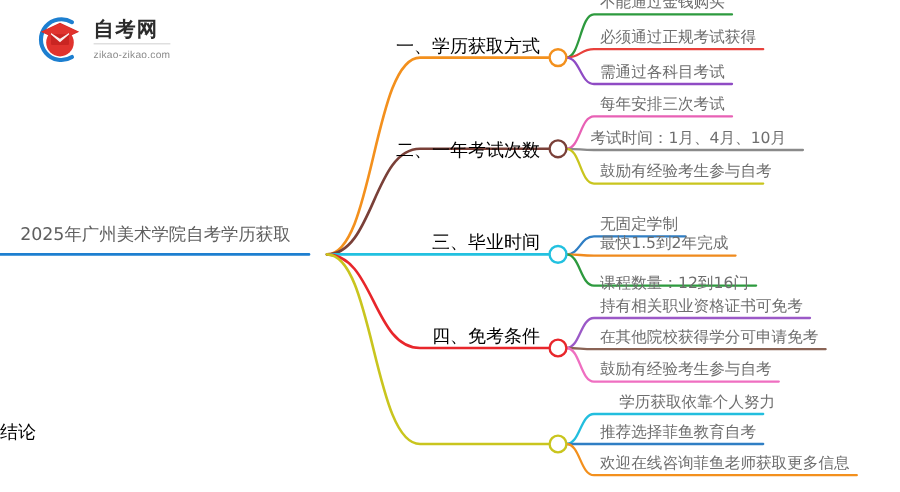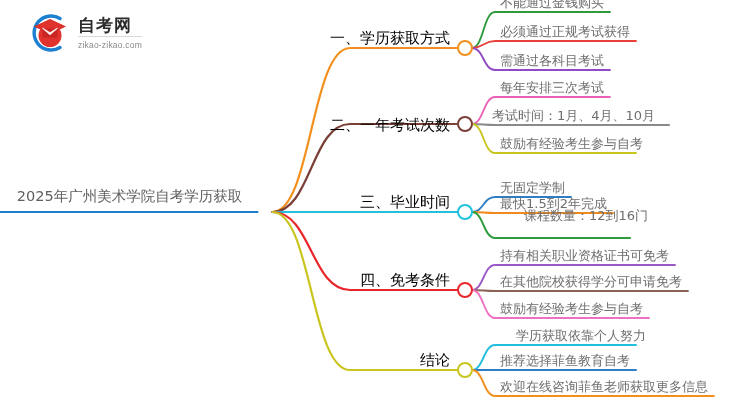--- a/index.html
+++ b/index.html
@@ -151,24 +151,24 @@
       <div class="node-label leaf-label" style="top: -4px; left: 500px;">不能通过金钱购买</div>
       <div class="node-label leaf-label" style="top: 25px; left: 500px;">必须通过正规考试获得</div>
       <div class="node-label leaf-label" style="top: 54px; left: 500px;">需通过各科目考试</div>
       <div class="node-label branch-label" style="top: 118px; left: 0px; width: 456px; text-align: right; padding-right: 6px; box-sizing: border-box;">二、一年考试次数</div>
       <div class="node-label leaf-label" style="top: 81px; left: 500px;">每年安排三次考试</div>
       <div class="node-label leaf-label" style="top: 109px; left: 492px;">考试时间：1月、4月、10月</div>
       <div class="node-label leaf-label" style="top: 137px; left: 500px;">鼓励有经验考生参与自考</div>
       <div class="node-label branch-label" style="top: 195px; left: 0px; width: 456px; text-align: right; padding-right: 6px; box-sizing: border-box; padding-left: 39px;">三、毕业时间</div>
       <div class="node-label leaf-label" style="top: 181px; left: 500px;">无固定学制</div>
       <div class="node-label leaf-label" style="top: 197px; left: 500px;">最快1.5到2年完成</div>
-      <div class="node-label leaf-label" style="top: 209px; left: 500px; margin-left: 24px;">课程数量：12到16门</div>
+      <div class="node-label leaf-label" style="top: 230px; left: 500px;">课程数量：12到16门</div>
       <div class="node-label branch-label" style="top: 273px; left: 0px; width: 456px; text-align: right; padding-right: 6px; box-sizing: border-box;">四、免考条件</div>
       <div class="node-label leaf-label" style="top: 249px; left: 500px;">持有相关职业资格证书可免考</div>
       <div class="node-label leaf-label" style="top: 275px; left: 500px;">在其他院校获得学分可申请免考</div>
       <div class="node-label leaf-label" style="top: 302px; left: 500px;">鼓励有经验考生参与自考</div>
-      <div class="node-label branch-label" style="top: 353px; left: 0px; width: 456px; text-align: right; padding-right: 6px; box-sizing: border-box;">结论</div>
+      <div class="node-label branch-label" style="top: 353px; left: 0px; width: 456px; padding-right: 6px; box-sizing: border-box;">结论</div>
       <div class="node-label leaf-label" style="top: 329px; left: 500px; margin-left: 16px;">学历获取依靠个人努力</div>
       <div class="node-label leaf-label" style="top: 354px; left: 500px;">推荐选择菲鱼教育自考</div>
       <div class="node-label leaf-label" style="top: 380px; left: 500px;">欢迎在线咨询菲鱼老师获取更多信息</div>
     </div>
 
 </div>
 
 </body></html>

